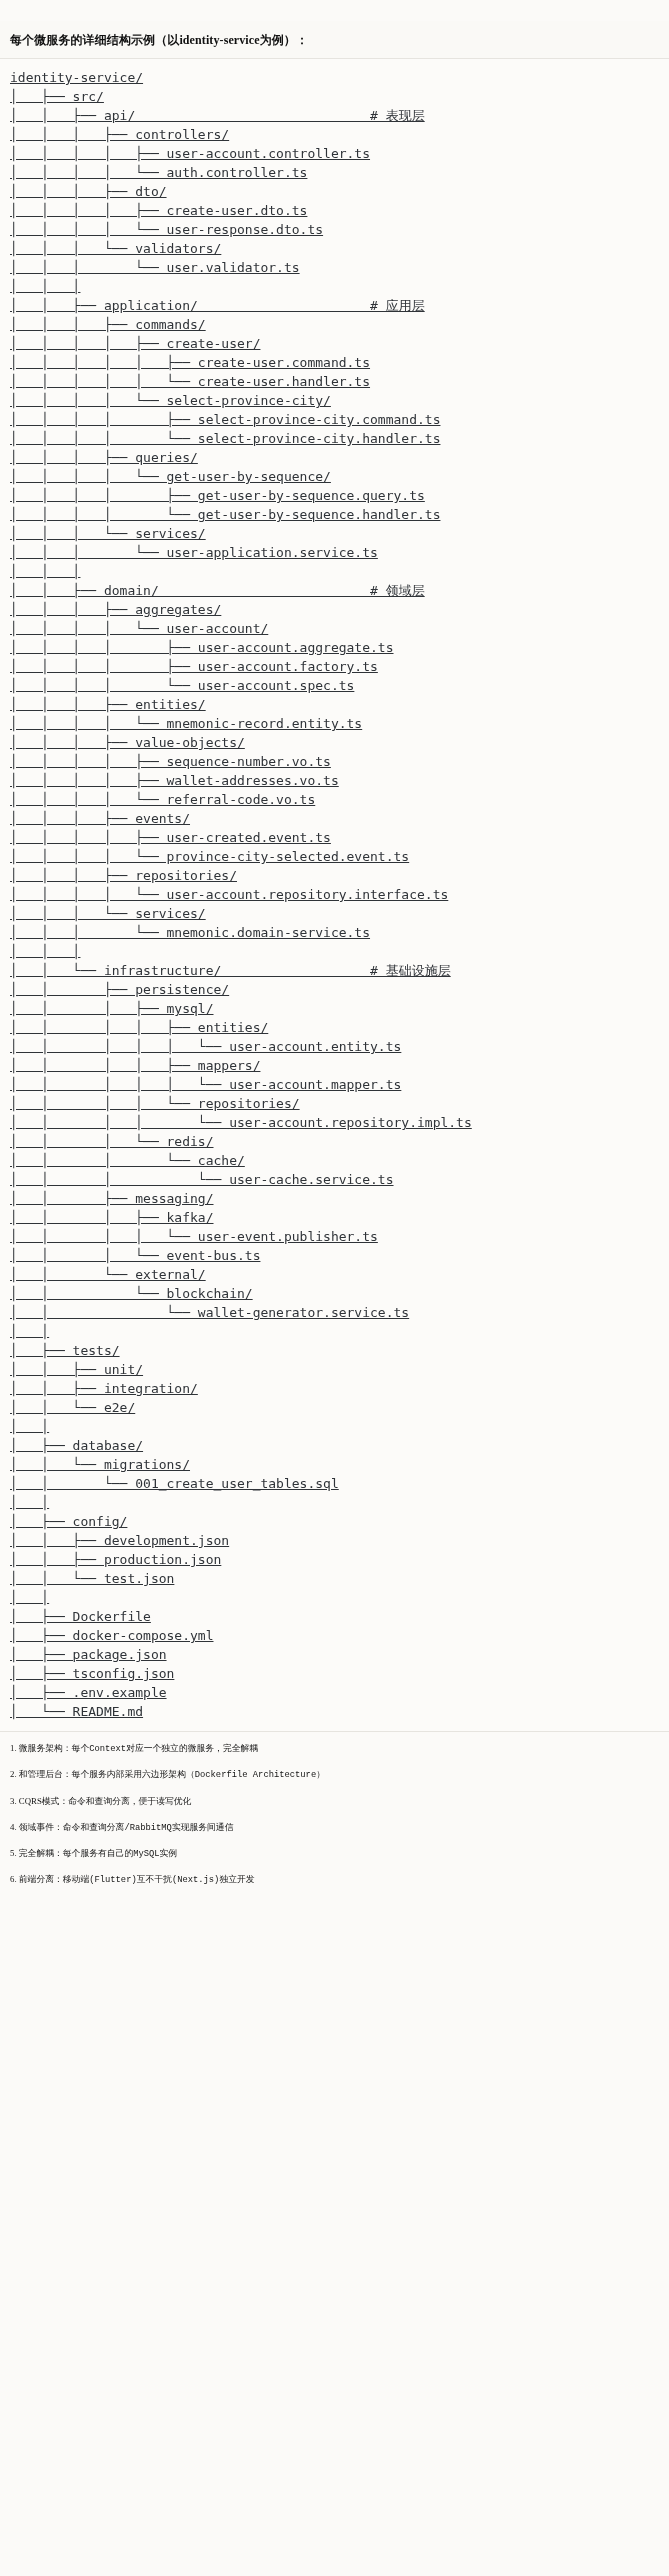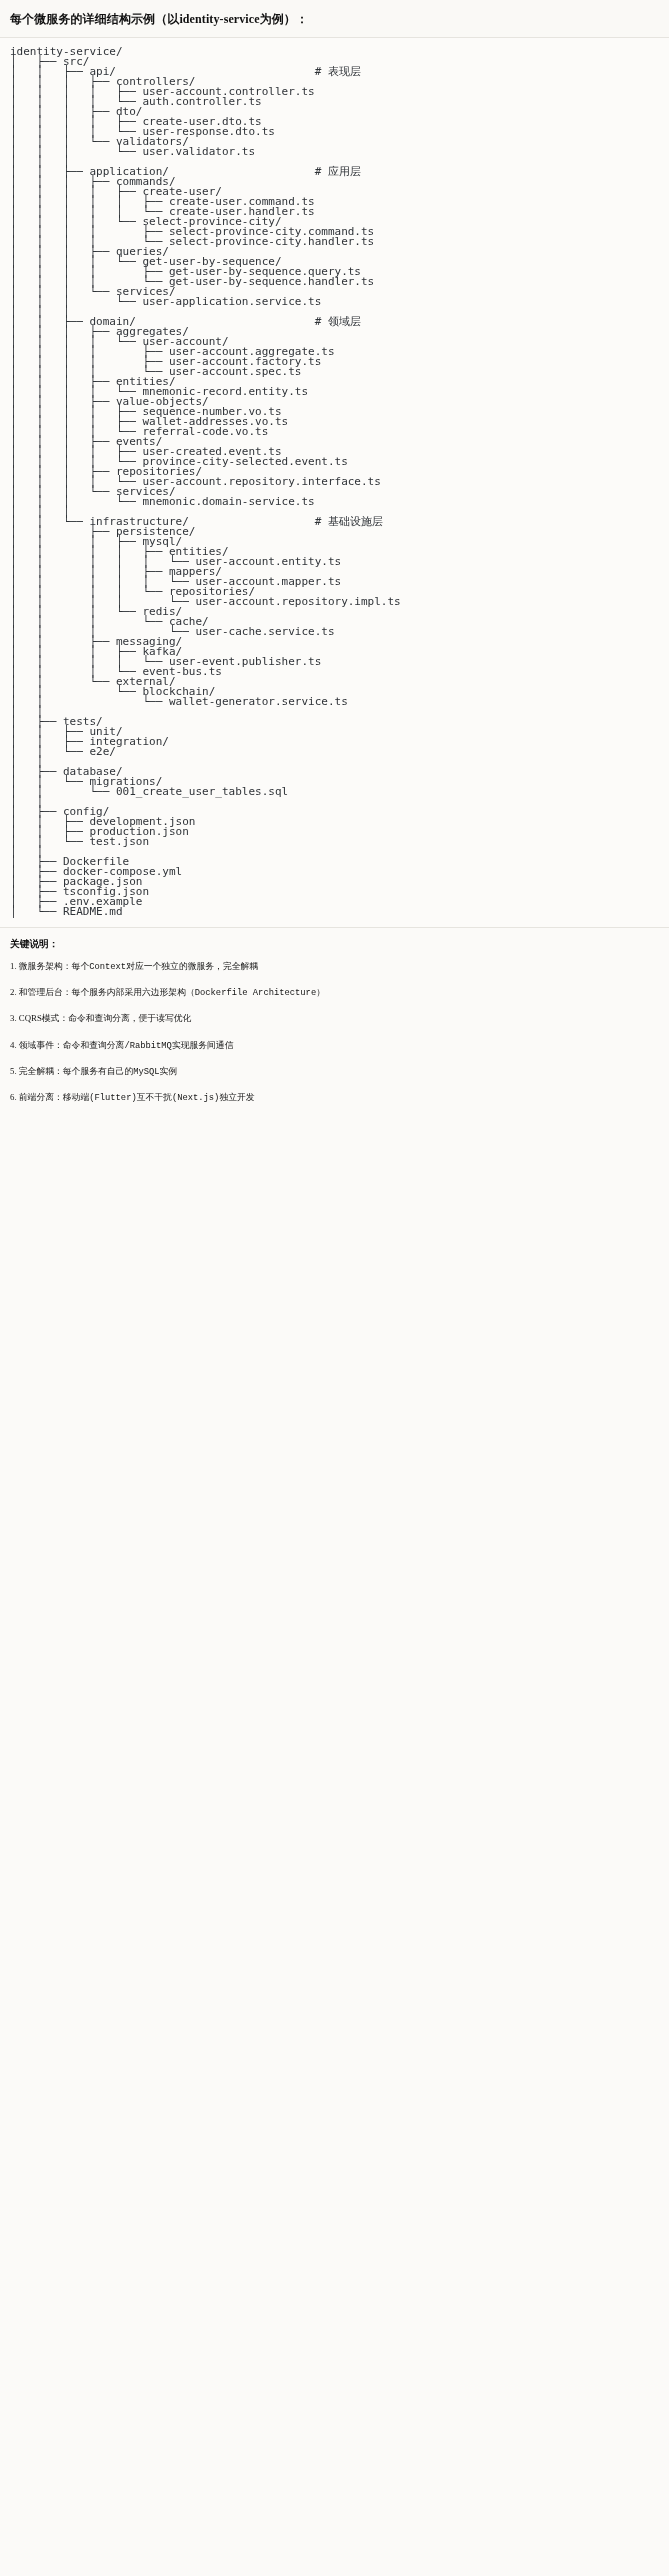--- a/index.html
+++ b/index.html
@@ -12,20 +12,21 @@
     width: 669px;
     font-family: "Liberation Sans", "DejaVu Sans", sans-serif;
     color: #1a1a1a;
     -webkit-font-smoothing: antialiased;
   }
   .page {
     width: 669px;
     box-sizing: border-box;
     background: #fbfaf8;
     padding: 0;
+    margin-top: 21px;
   }
 
   
   .title-block {
     padding: 11.3px 10px 10px 10px;
     background: #faf9f6;
     border-bottom: 0.6px solid #e6e4df;
   }
   .doc-title {
     margin: 0;
@@ -39,26 +40,27 @@
 
   
   .tree-block {
     background: #fcfbf9;
     padding: 8.8px 10px 10px 10px;
     border-bottom: 0.6px solid #e6e4df;
   }
   pre.tree {
     margin: 0;
     font-family: "DejaVu Sans Mono", "Liberation Mono", monospace;
-    font-size: 11px;
-    line-height: 10px;
+    font-size: 13px;
+    line-height: 19px;
     color: #2f3338;
     white-space: pre;
     letter-spacing: 0px;
     tab-size: 4;
+    text-decoration: underline;
   }
 
   
   .notes-block {
     padding: 10px 10px 7.5px 10px;
     background: #fbfaf8;
   }
   .notes-heading {
     margin: 0 0 8.8px 0;
     font-size: 9.7px;
@@ -200,21 +202,20 @@
 │   │
 │   ├── Dockerfile
 │   ├── docker-compose.yml
 │   ├── package.json
 │   ├── tsconfig.json
 │   ├── .env.example
 │   └── README.md</pre>
   </section>
 
   <section class="notes-block">
-    <h2 class="notes-heading">关键说明：</h2>
 
     <ol class="notes-list">
       <li>
         <span class="note-term">微服务架构</span><span class="note-sep">：</span><span class="note-desc">每个Context对应一个独立的微服务，完全解耦</span>
       </li>
       <li>
         <span class="note-term">和管理后台</span><span class="note-sep">：</span><span class="note-desc">每个服务内部采用六边形架构（Dockerfile Architecture）</span>
       </li>
       <li>
         <span class="note-term">CQRS模式</span><span class="note-sep">：</span><span class="note-desc">命令和查询分离，便于读写优化</span>

